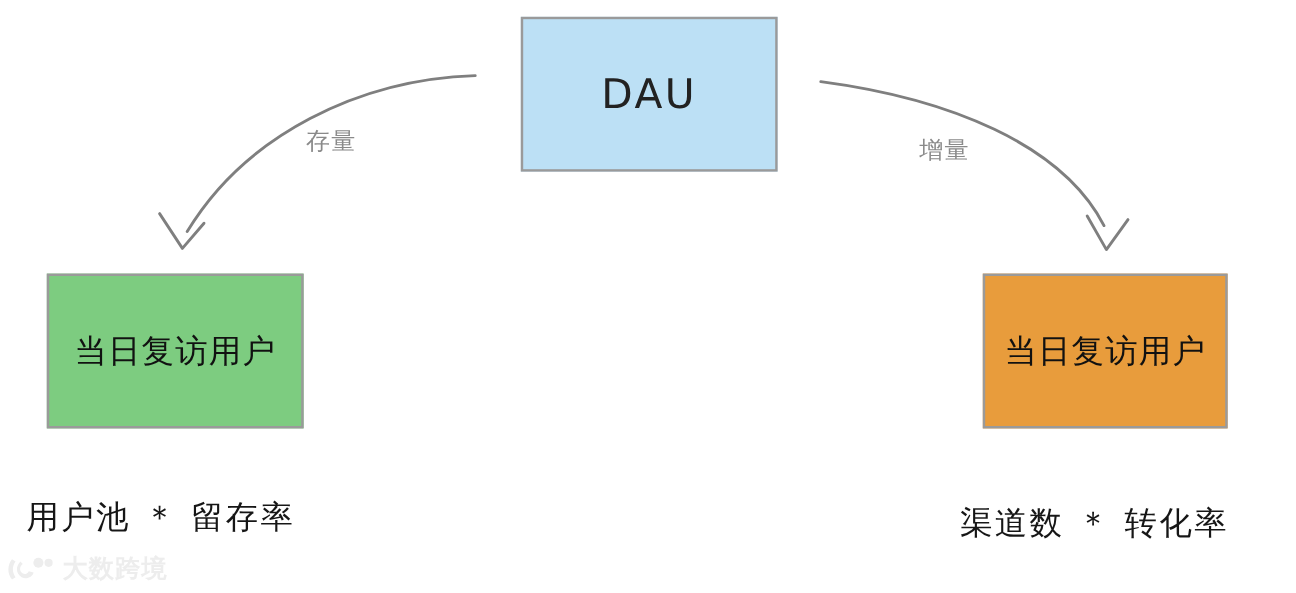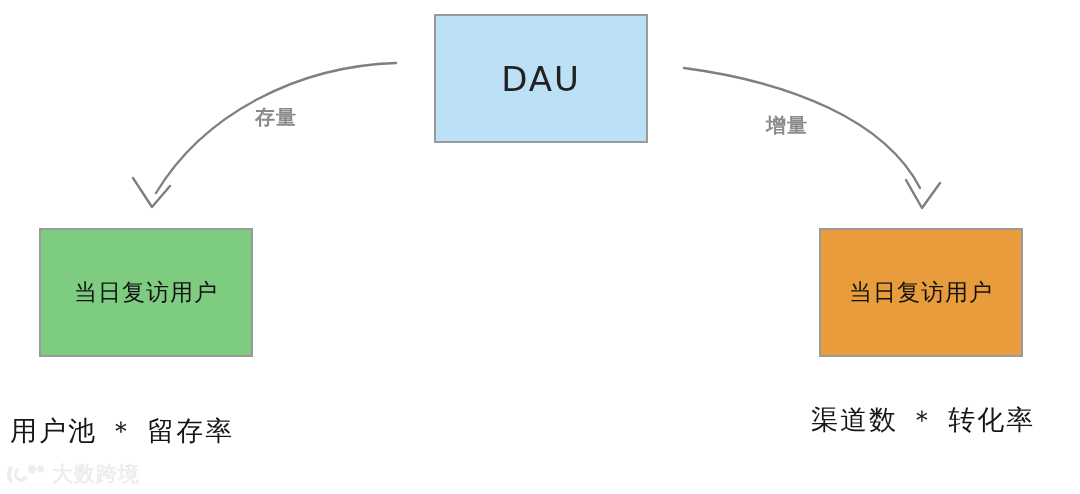--- a/index.html
+++ b/index.html
@@ -61,49 +61,48 @@
     left: 819px;
     top: 228px;
     width: 204px;
     height: 129px;
     background: #e89c3c;
   }
 
   #node-returning .node-label,
   #node-new .node-label {
     font-family: "DejaVu Serif", "Liberation Serif", serif;
-    font-size: 23px;
+    font-size: 27px;
     letter-spacing: 1px;
     color: #111111;
   }
 
   
   .edge-label {
     position: absolute;
     font-family: "DejaVu Serif", "Liberation Serif", serif;
     font-size: 20px;
     color: #8a8a8a;
     letter-spacing: 1px;
     white-space: nowrap;
-    font-weight: bold;
   }
   #edge-label-left  { left: 255px; top: 104px; }
   #edge-label-right { left: 766px; top: 112px; }
 
   
   .formula {
     position: absolute;
     font-family: "DejaVu Serif", "Liberation Serif", serif;
     font-size: 27px;
     color: #161616;
     letter-spacing: 2px;
     white-space: nowrap;
   }
-  #formula-left  { left: 10px;  top: 413px; }
-  #formula-right { left: 800px; top: 402px; margin-left: 11px; }
+  #formula-left  { left: 22px;  top: 413px; }
+  #formula-right { left: 800px; top: 418px; }
 
   
   #watermark {
     position: absolute;
     left: 6px;
     bottom: 6px;
     display: flex;
     align-items: center;
     gap: 6px;
     opacity: 1;

